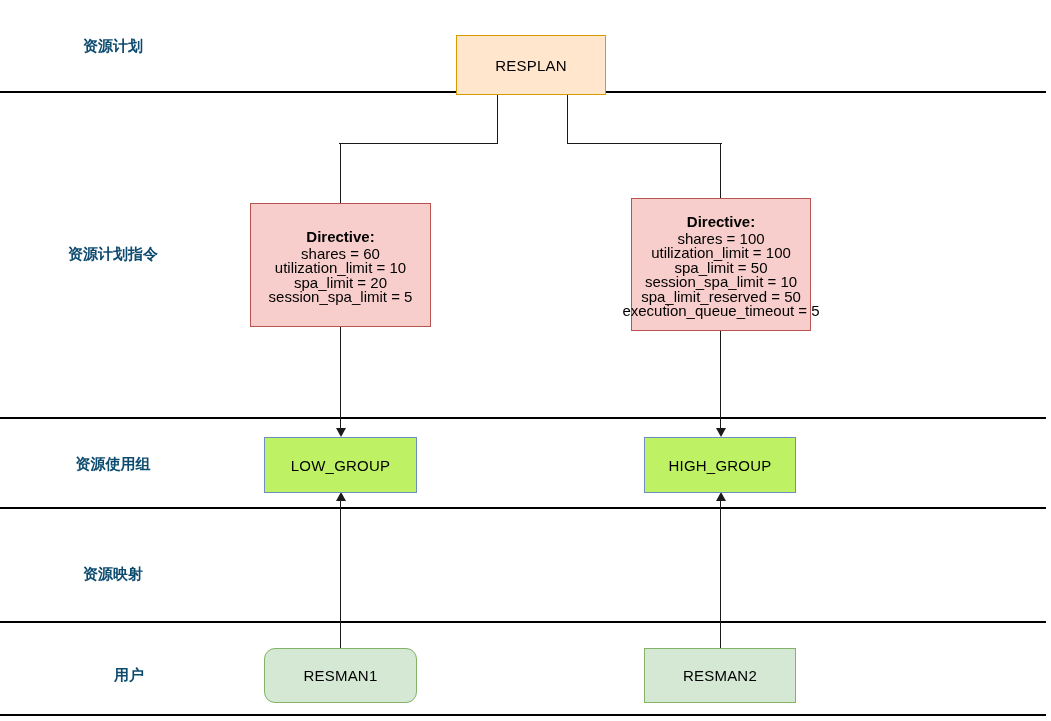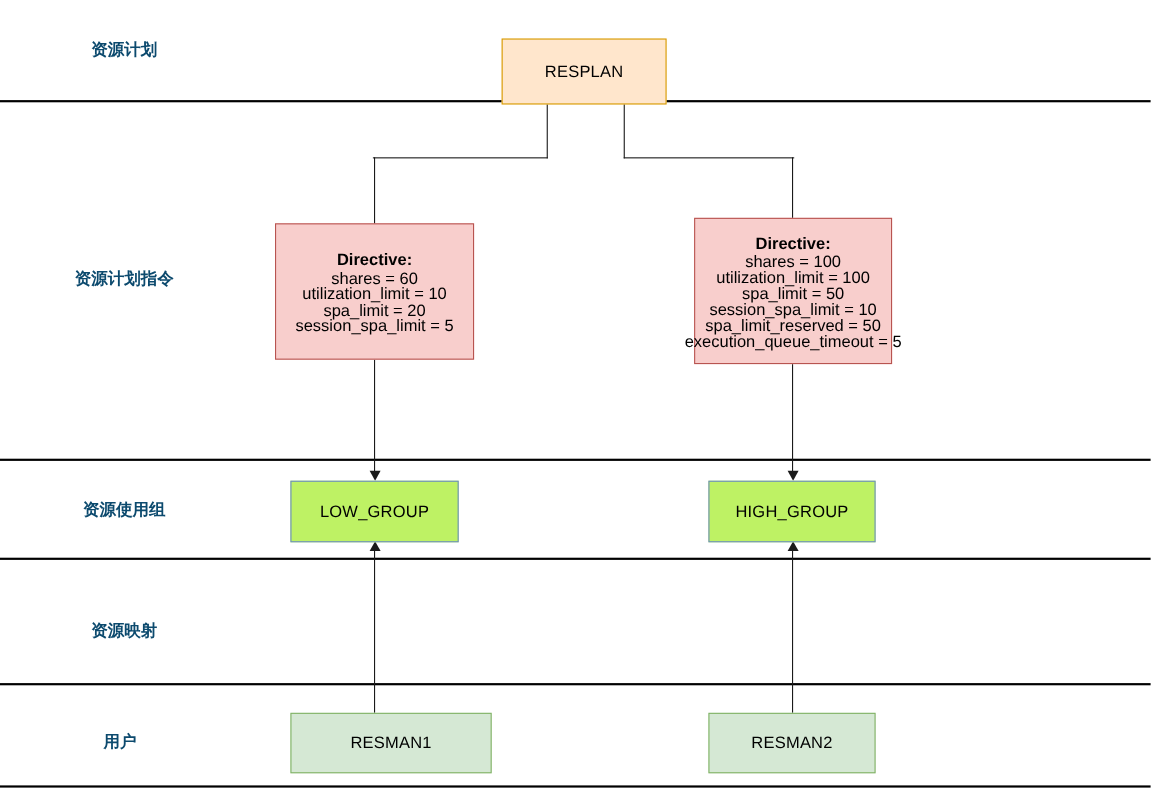--- a/index.html
+++ b/index.html
@@ -103,21 +103,21 @@
   <div class="lane-rule" style="top:91px;  width:1046px;"></div>
   <div class="lane-rule" style="top:417px; width:1046px;"></div>
   <div class="lane-rule" style="top:507px; width:1046px;"></div>
   <div class="lane-rule" style="top:621px; width:1046px;"></div>
   <div class="lane-rule" style="top:714px; width:1046px;"></div>
 
   <div class="lane-label" style="left:20px; top:37px; width:186px;">资源计划</div>
   <div class="lane-label" style="left:20px; top:245px; width:186px;">资源计划指令</div>
   <div class="lane-label" style="left:20px; top:455px; width:186px;">资源使用组</div>
   <div class="lane-label" style="left:20px; top:565px; width:186px;">资源映射</div>
-  <div class="lane-label" style="left:16px; top:666px; width:186px;">用户</div>
+  <div class="lane-label" style="left:36px; top:666px; width:186px;">用户</div>
 
   <div class="seg-v" style="left:340px; top:143px; height:61px;"></div>
   <div class="seg-h" style="left:339px; top:143px; width:159px;"></div>
   <div class="seg-v" style="left:497px; top:88px; height:56px;"></div>
   <div class="arrow-up" style="left:493px; top:80px;"></div>
 
   <div class="seg-v" style="left:720px; top:143px; height:57px;"></div>
   <div class="seg-h" style="left:567px; top:143px; width:155px;"></div>
   <div class="seg-v" style="left:567px; top:88px; height:56px;"></div>
   <div class="arrow-up" style="left:563px; top:80px;"></div>
@@ -157,21 +157,21 @@
   </div>
 
   <div class="node group" style="left:264px; top:437px; width:153px; height:56px;">
     <div class="title">LOW_GROUP</div>
   </div>
 
   <div class="node group" style="left:644px; top:437px; width:152px; height:56px;">
     <div class="title">HIGH_GROUP</div>
   </div>
 
-  <div class="node user" style="left:264px; top:648px; width:183px; height:55px;">
+  <div class="node user" style="left:264px; top:648px; width:153px; height:55px;border-radius:11px;">
     <div class="title">RESMAN1</div>
   </div>
 
   <div class="node user" style="left:644px; top:648px; width:152px; height:55px;">
     <div class="title">RESMAN2</div>
   </div>
 
 </div>
 
 </body></html>

